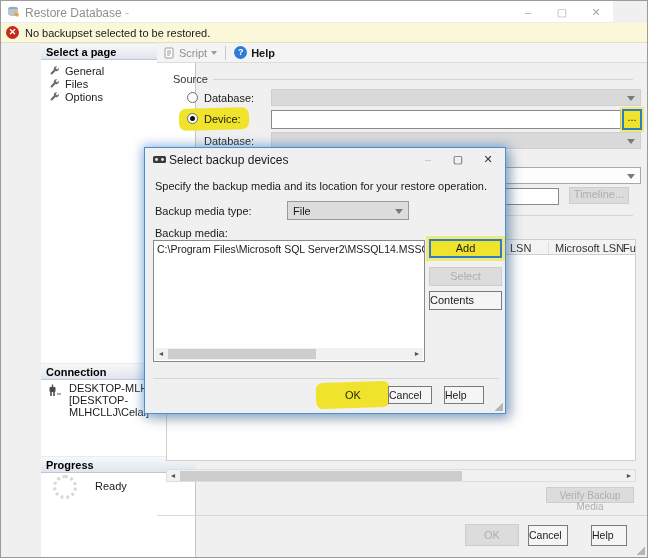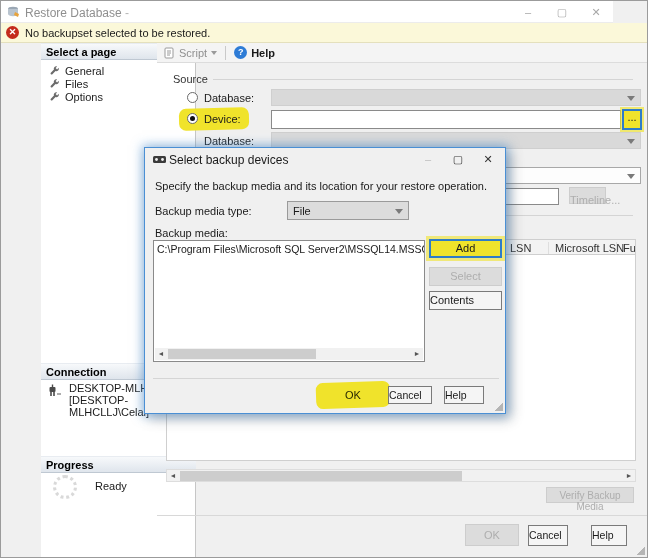--- a/index.html
+++ b/index.html
@@ -159,21 +159,21 @@
 
   <span class="abs" style="left:203px;top:134px">Database:</span>
   <div class="abs combo-dis" style="left:270px;top:131px;width:370px;height:17px">
     <span class="combo-chev"></span>
   </div>
 
   <div class="abs combo-dis" style="left:270px;top:166px;width:370px;height:17px;background:#fdfdfd;border:1px solid #a8a8a8">
     <span class="combo-chev"></span>
   </div>
   <div class="abs textbox" style="left:270px;top:187px;width:288px;height:17px"></div>
-  <div class="abs btn-dis" style="left:568px;top:186px;width:37px;height:17px;padding-top:6px">Timeline...</div>
+  <div class="abs btn-dis" style="left:568px;top:186px;width:60px;height:17px;padding-top:0">Timeline...</div>
   <div class="abs groupline" style="left:212px;top:214px;width:420px"></div>
 
   <div class="abs grid-h" style="left:165px;top:238px;width:470px;height:16px;overflow:hidden">
     <span class="abs" style="left:343px;top:2px;color:#333">LSN</span>
     <span class="abs" style="left:381px;top:2px;color:#333;border-left:1px solid #dedede;padding-left:6px">Microsoft LSN</span>
     <span class="abs" style="left:449px;top:2px;color:#333;border-left:1px solid #dedede;padding-left:6px">Full LS</span>
   </div>
   <div class="abs grid-body" style="left:165px;top:254px;width:470px;height:206px"></div>
 
   <div class="abs hscroll" style="left:165px;top:468px;width:470px;height:13px">

